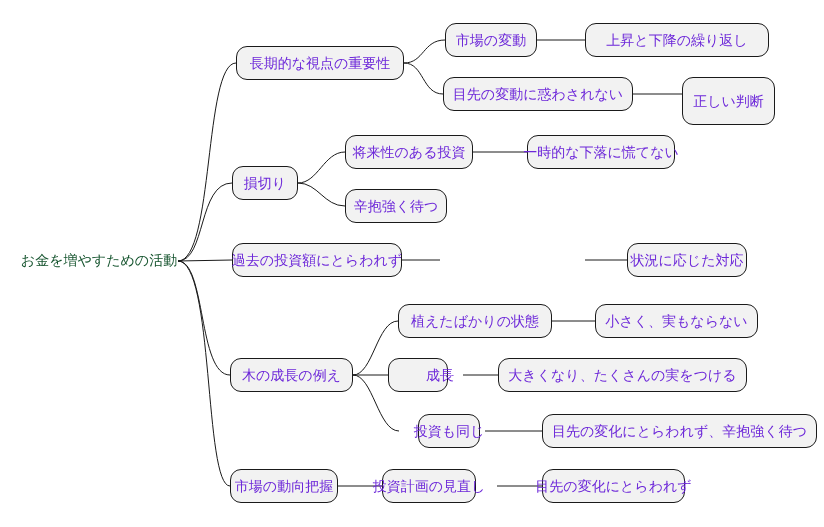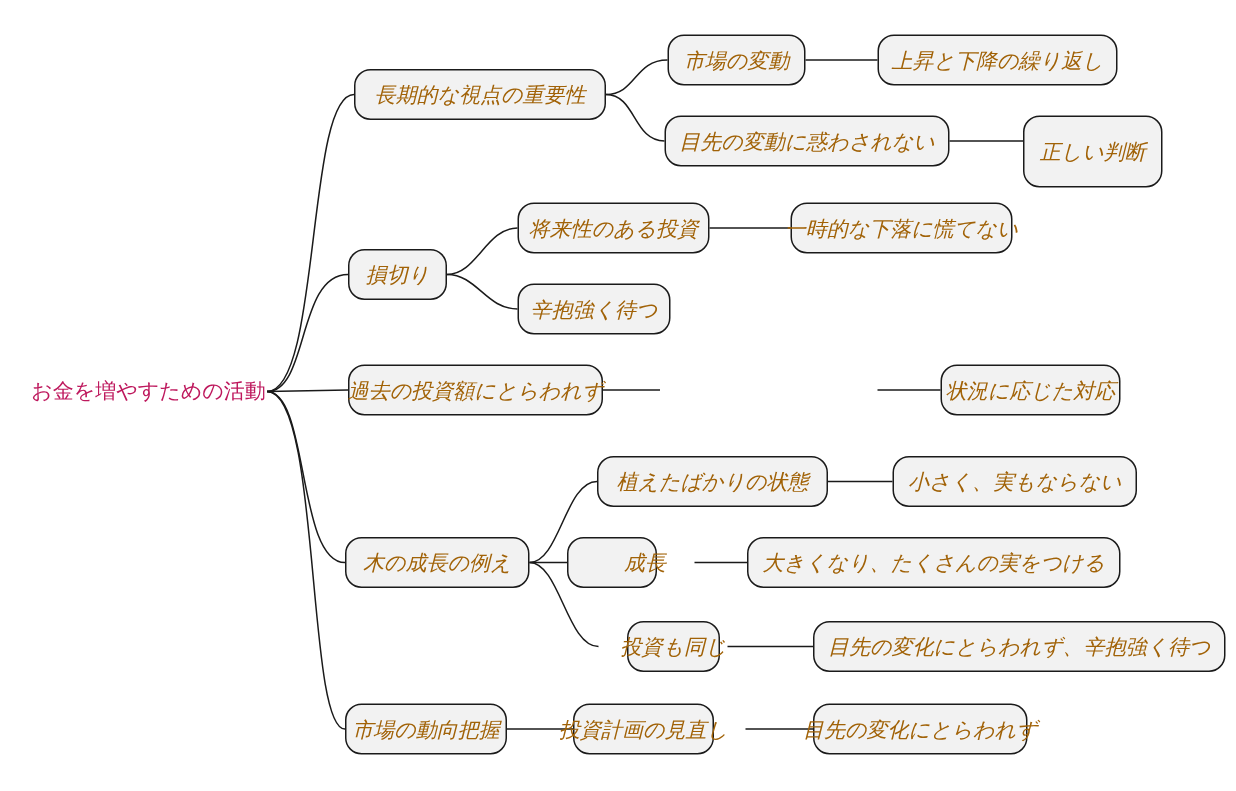--- a/index.html
+++ b/index.html
@@ -31,31 +31,30 @@
     position: absolute;
     box-sizing: border-box;
     display: flex;
     align-items: center;
     justify-content: center;
     background: #f2f2f2;
     border: 1.5px solid #1a1a1a;
     border-radius: 11px;
     font-size: 14px;
     line-height: 1;
-    color: #a16207;
+    color: #6d28d9;
     white-space: nowrap;
-    font-style: italic;
   }
   .root-label {
     position: absolute;
     display: flex;
     align-items: center;
     justify-content: center;
     font-size: 14px;
-    color: #be185d;
+    color: #14532d;
     white-space: nowrap;
     background: transparent;
     border: none;
   }
 </style>
 </head>
 <body>
 
 <div class="canvas">
 
@@ -83,21 +82,21 @@
     <path d="M338,486 L382,486"></path>
     <path d="M497,486 L542,486"></path>
   </svg>
 
   <div class="root-label" style="left:20px; top:250px; width:158px; height:22px;">お金を増やすための活動</div>
 
   <div class="node" style="left:236px; top:46px; width:168px; height:34px;">長期的な視点の重要性</div>
 
   <div class="node" style="left:445px; top:23px; width:92px; height:34px;">市場の変動</div>
 
-  <div class="node" style="left:585px; top:23px; width:160px; height:34px;">上昇と下降の繰り返し</div>
+  <div class="node" style="left:585px; top:23px; width:184px; height:34px;">上昇と下降の繰り返し</div>
 
   <div class="node" style="left:443px; top:77px; width:190px; height:34px;">目先の変動に惑わされない</div>
 
   <div class="node" style="left:682px; top:77px; width:93px; height:48px;">正しい判断</div>
 
   <div class="node" style="left:232px; top:166px; width:66px; height:34px;">損切り</div>
 
   <div class="node" style="left:345px; top:135px; width:128px; height:34px;">将来性のある投資</div>
 
   <div class="node" style="left:527px; top:135px; width:148px; height:34px;">一時的な下落に慌てない</div>
@@ -108,21 +107,21 @@
 
 
   <div class="node" style="left:627px; top:243px; width:120px; height:34px;">状況に応じた対応</div>
 
   <div class="node" style="left:230px; top:358px; width:123px; height:34px;">木の成長の例え</div>
 
   <div class="node" style="left:398px; top:304px; width:154px; height:34px;">植えたばかりの状態</div>
 
   <div class="node" style="left:595px; top:304px; width:163px; height:34px;">小さく、実もならない</div>
 
-  <div class="node" style="left:378px; top:358px; width:60px; height:34px;padding-left:44px;">成長</div>
+  <div class="node" style="left:388px; top:358px; width:60px; height:34px;padding-left:44px;">成長</div>
 
   <div class="node" style="left:498px; top:358px; width:249px; height:34px;">大きくなり、たくさんの実をつける</div>
 
   <div class="node" style="left:418px; top:414px; width:62px; height:34px;">投資も同じ</div>
 
   <div class="node" style="left:542px; top:414px; width:275px; height:34px;">目先の変化にとらわれず、辛抱強く待つ</div>
 
   <div class="node" style="left:230px; top:469px; width:108px; height:34px;">市場の動向把握</div>
 
   <div class="node" style="left:382px; top:469px; width:94px; height:34px;">投資計画の見直し</div>

